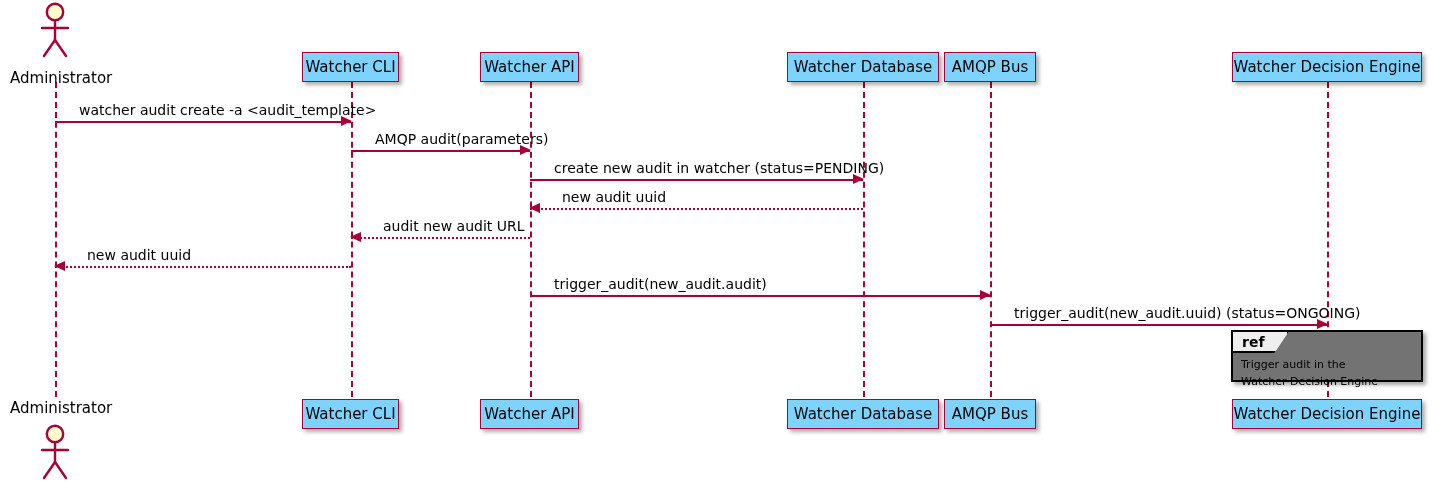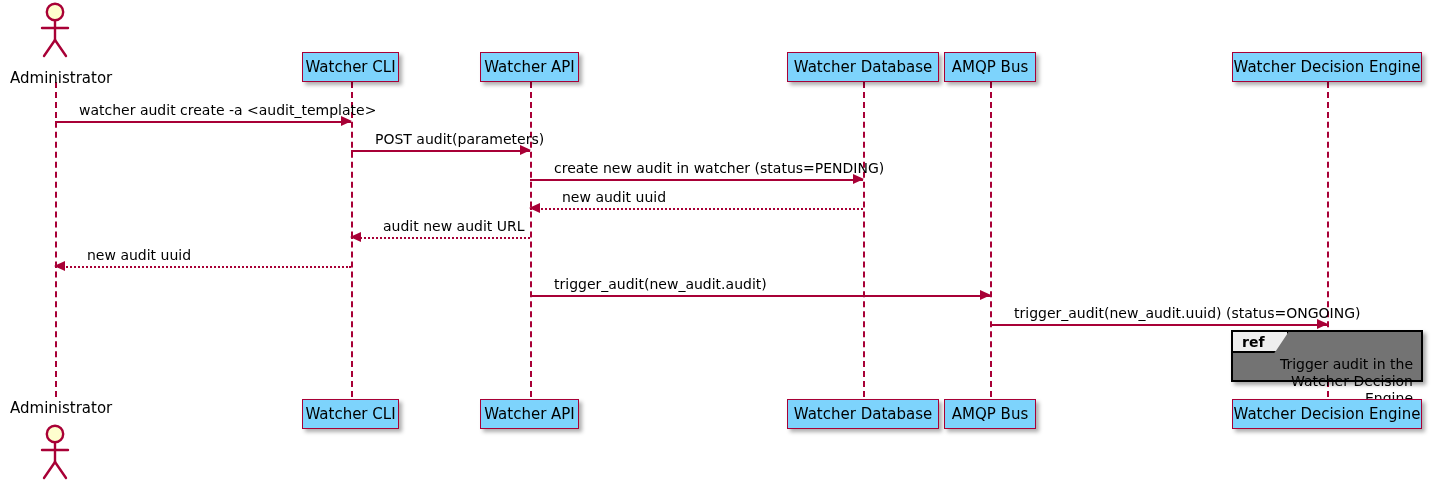--- a/index.html
+++ b/index.html
@@ -68,21 +68,21 @@
     background:#EEEEEE;
     border-right:2px solid #000;border-bottom:2px solid #000;
     display:flex;align-items:center;
     padding:0 22px 0 9px;
     font-weight:bold;font-size:14px;
     clip-path:polygon(0 0,100% 0,calc(100% - 14px) 100%,0 100%);
     box-sizing:border-box;
   }
   .ref-body{
     position:absolute;left:0;right:0;top:24px;
-    text-align:right;font-size:14px;line-height:17px;
+    text-align:left;font-size:11px;line-height:17px;
     padding:0 8px;box-sizing:border-box;
   }
 </style>
 </head>
 <body>
 
 <div id="canvas">
 
   <div class="lifeline" style="left:55px;"></div>
   <div class="lifeline" style="left:351px;"></div>
@@ -120,21 +120,21 @@
 
   <div class="msg right" style="left:55px;top:121px;width:296px;">
     <div class="line"></div>
     <div class="head"></div>
     <div class="label">watcher audit create -a &lt;audit_template&gt;</div>
   </div>
 
   <div class="msg right" style="left:351px;top:150px;width:179px;">
     <div class="line"></div>
     <div class="head"></div>
-    <div class="label">POST audit(parameters)</div>
+    <div class="label">AMQP audit(parameters)</div>
   </div>
 
   <div class="msg right" style="left:530px;top:179px;width:333px;">
     <div class="line"></div>
     <div class="head"></div>
     <div class="label">create new audit in watcher (status=PENDING)</div>
   </div>
 
   <div class="msg left dotted" style="left:530px;top:208px;width:333px;">
     <div class="line"></div>

